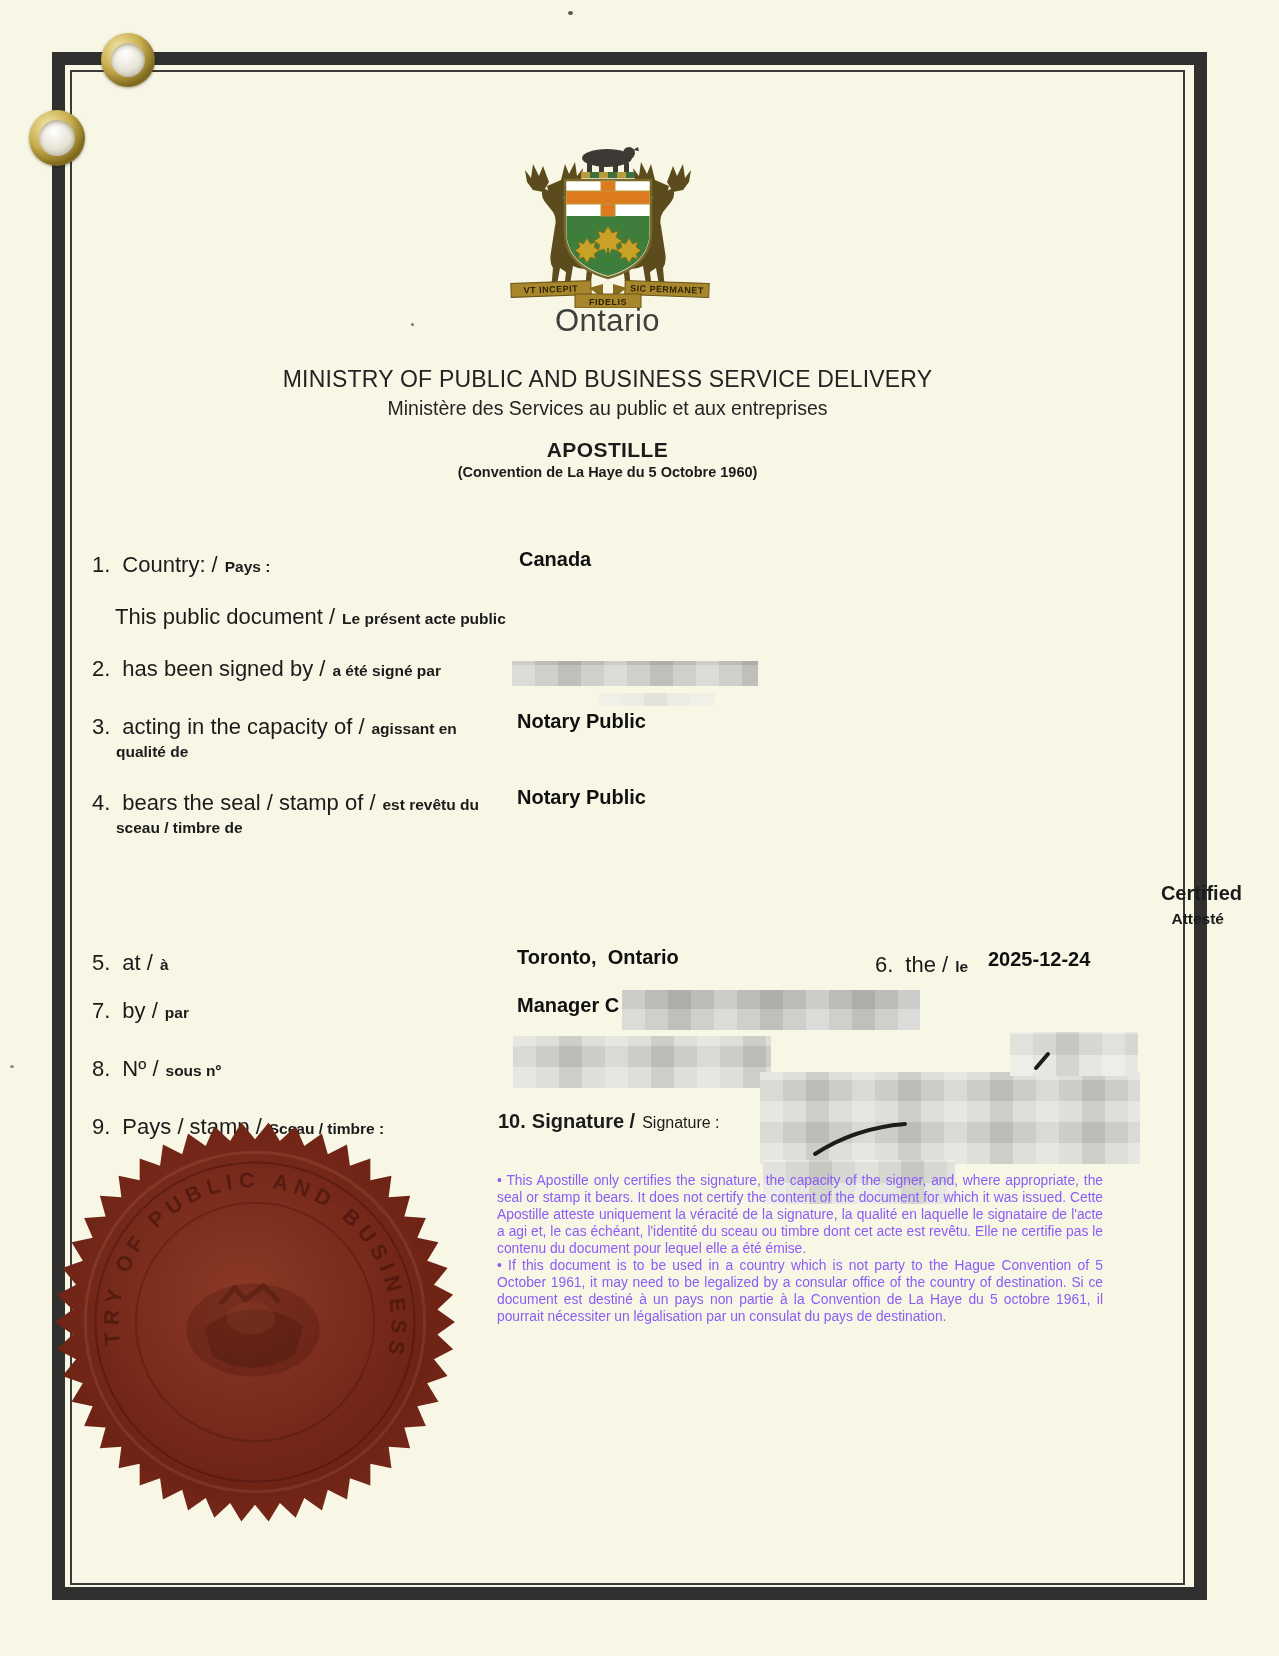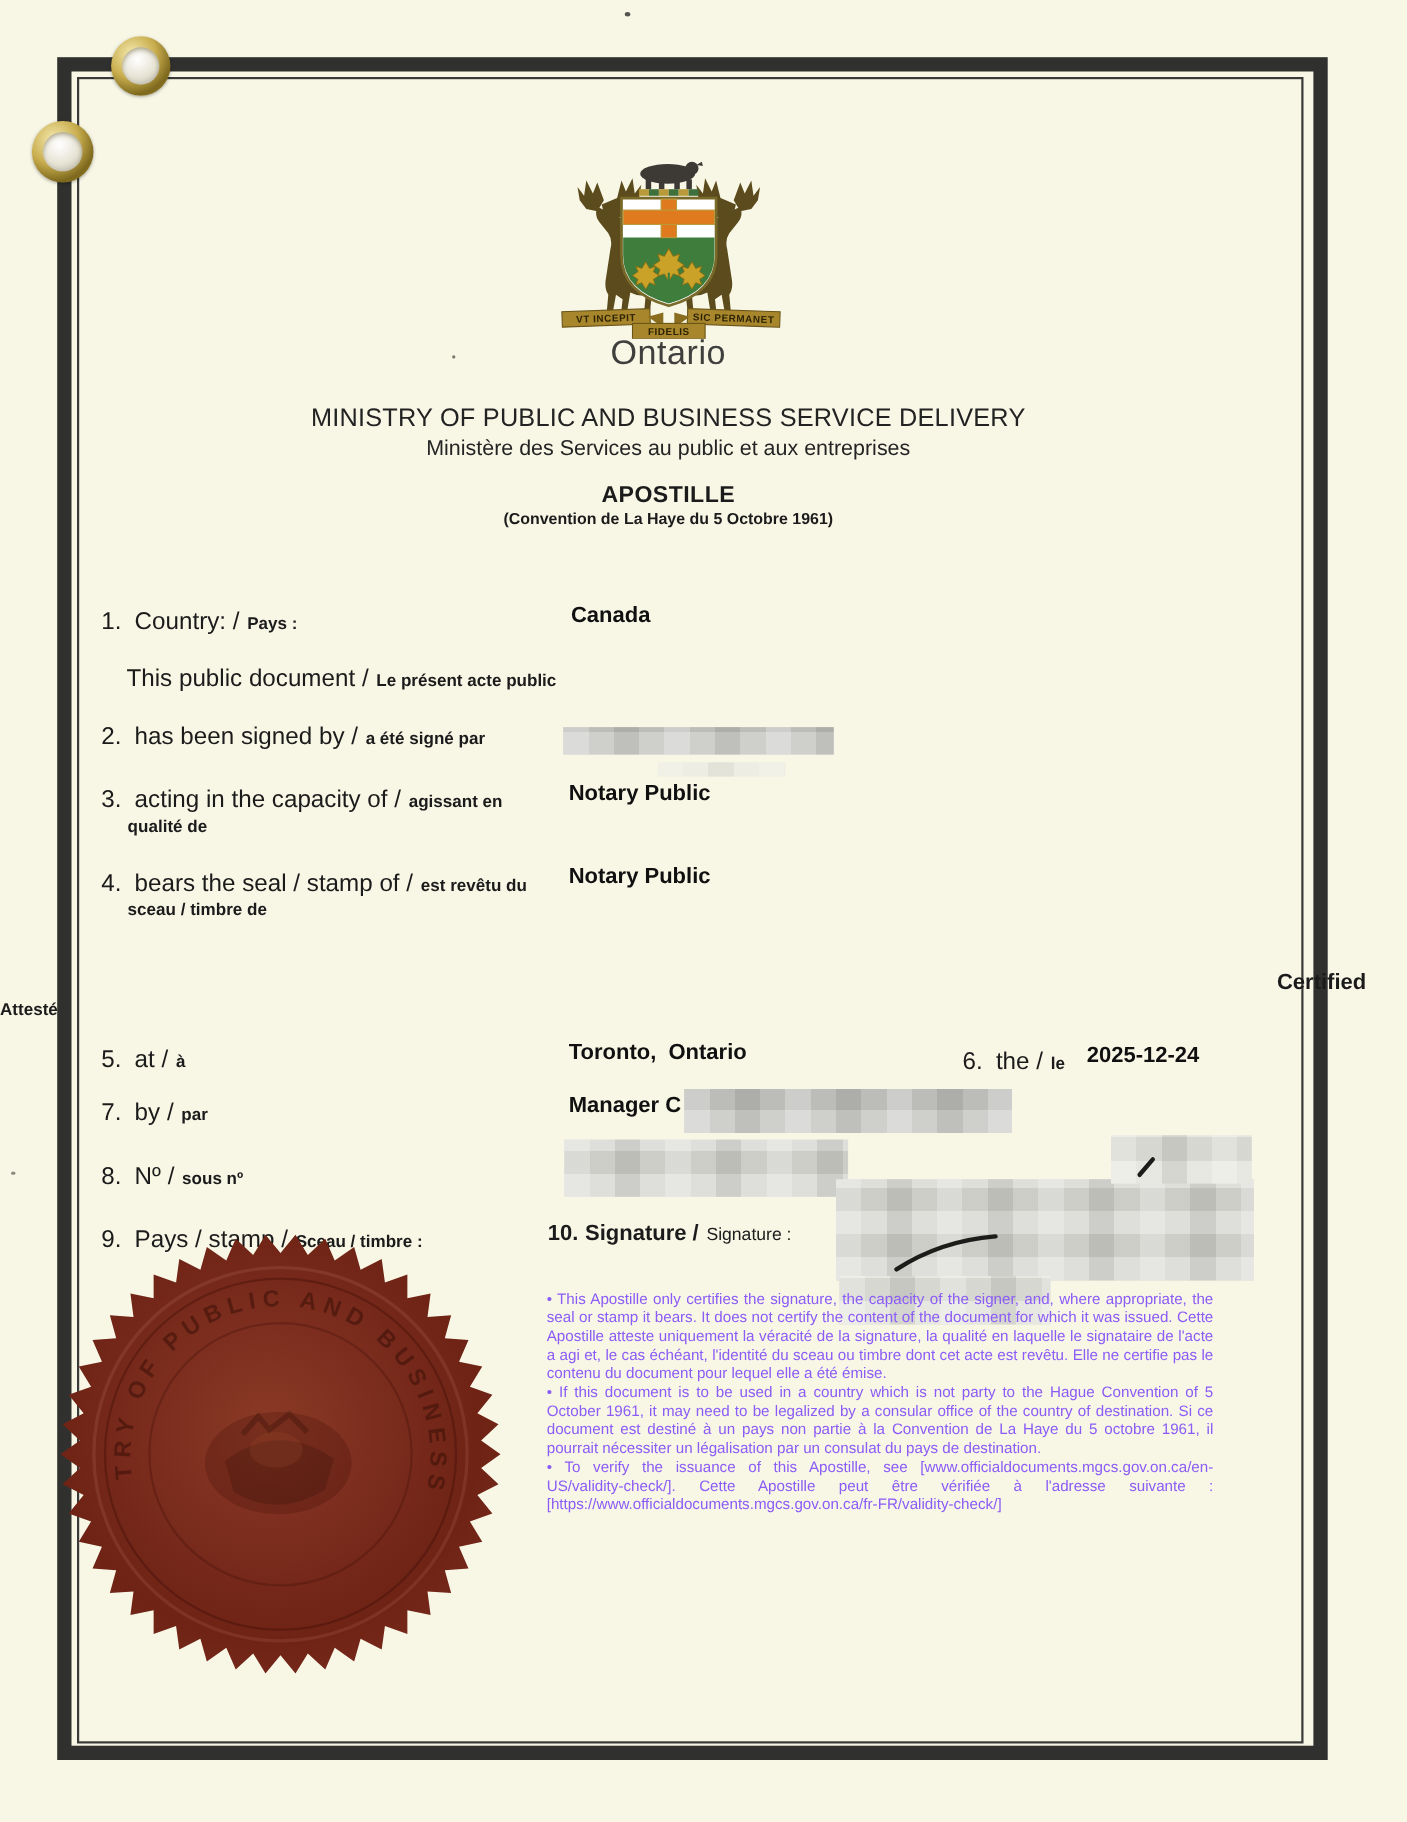--- a/index.html
+++ b/index.html
@@ -41,21 +41,21 @@
   .mosaic{
     background-color:#c6c6c3;
     background-image:
       repeating-linear-gradient(90deg, rgba(255,255,255,.25) 0 23px, rgba(0,0,0,0) 23px 46px, rgba(0,0,0,.08) 46px 69px, rgba(0,0,0,0) 69px 92px),
       repeating-linear-gradient(0deg, rgba(255,255,255,.16) 0 21px, rgba(0,0,0,.05) 21px 42px);
   }
   .mosaic.light{background-color:#d8d8d3;}
   .mosaic.lighter{background-color:#e3e3dd;}
   
   #certified-en{top:882px;font-size:20px;font-weight:bold;left:0;width:1224px;text-align:right;margin-left:18px;}
-  #certified-fr{top:910px;font-size:15.5px;font-weight:bold;left:0;width:1224px;text-align:left;}
+  #certified-fr{top:910px;font-size:15.5px;font-weight:bold;left:0;width:1224px;text-align:right;}
   
   #notes{left:497px;top:1172px;width:606px;font-size:13.8px;line-height:17px;color:#8b5cf6;}
   #notes p{margin:0;text-align:justify;}
   
   #seal{left:53px;top:1120px;width:404px;height:404px;}
   
   .banner-text{font-size:9px;font-weight:bold;fill:#2e2405;letter-spacing:.5px;}
 </style>
 </head>
 <body>
@@ -129,21 +129,21 @@
       <text x="164" y="156.5" text-anchor="middle" class="banner-text" transform="rotate(2 164 153)">SIC PERMANET</text>
       <text x="105" y="168.5" text-anchor="middle" class="banner-text">FIDELIS</text>
     </g>
   </svg>
 </div>
 <div class="abs center-line" id="ontario-wordmark">Ontario</div>
 
 <div class="abs center-line" id="ministry-en">MINISTRY OF PUBLIC AND BUSINESS SERVICE DELIVERY</div>
 <div class="abs center-line" id="ministry-fr">Ministère des Services au public et aux entreprises</div>
 <div class="abs center-line" id="apostille-title">APOSTILLE</div>
-<div class="abs center-line" id="apostille-subtitle">(Convention de La Haye du 5 Octobre 1961)</div>
+<div class="abs center-line" id="apostille-subtitle">(Convention de La Haye du 5 Octobre 1960)</div>
 
 <div class="abs row" style="left:92px;top:552px;">
   <span class="no">1.</span><span class="en">Country: /</span><span class="fr">Pays :</span>
 </div>
 <div class="abs val" style="left:519px;top:548px;">Canada</div>
 
 <div class="abs row" style="left:115px;top:604px;">
   <span class="en">This public document /</span><span class="fr">Le présent acte public</span>
 </div>
 
@@ -227,14 +227,13 @@
       <path d="M150 206 q48 -36 98 -2 l-8 28 q-42 26 -82 2 z" fill="rgba(30,4,0,.18)"></path>
       <path d="M166 182 l14 -16 10 12 18 -14 16 16" fill="none" stroke="rgba(30,4,0,.25)" stroke-width="5"></path>
       <ellipse cx="196" cy="196" rx="24" ry="16" fill="rgba(150,70,45,.25)"></ellipse>
     </g>
   </svg>
 </div>
 
 <div class="abs" id="notes">
   <p>• This Apostille only certifies the signature, the capacity of the signer, and, where appropriate, the seal or stamp it bears. It does not certify the content of the document for which it was issued. Cette Apostille atteste uniquement la véracité de la signature, la qualité en laquelle le signataire de l'acte a agi et, le cas échéant, l'identité du sceau ou timbre dont cet acte est revêtu. Elle ne certifie pas le contenu du document pour lequel elle a été émise.</p>
   <p>• If this document is to be used in a country which is not party to the Hague Convention of 5 October 1961, it may need to be legalized by a consular office of the country of destination. Si ce document est destiné à un pays non partie à la Convention de La Haye du 5 octobre 1961, il pourrait nécessiter un légalisation par un consulat du pays de destination.</p>
-  <p>• To verify the issuance of this Apostille, see [www.officialdocuments.mgcs.gov.on.ca/en-US/validity-check/]. Cette Apostille peut être vérifiée à l'adresse suivante : [https://www.officialdocuments.mgcs.gov.on.ca/fr-FR/validity-check/]</p>
 </div>
 
 </body></html>

